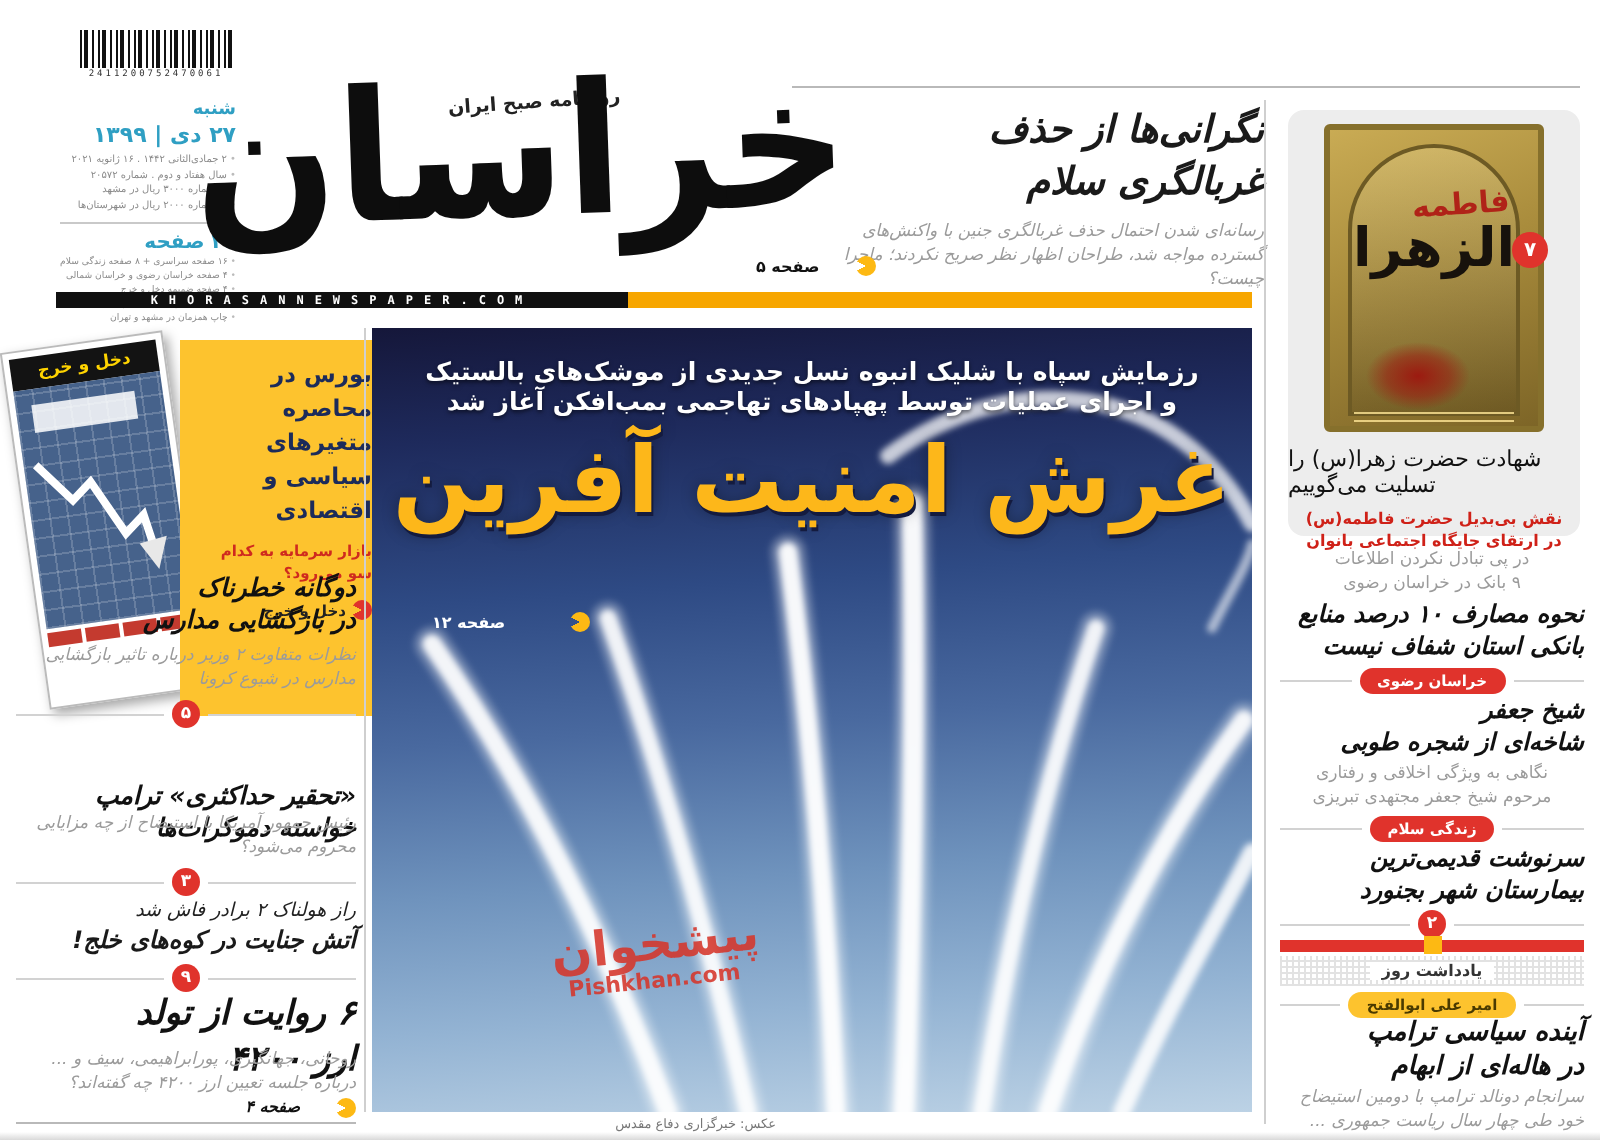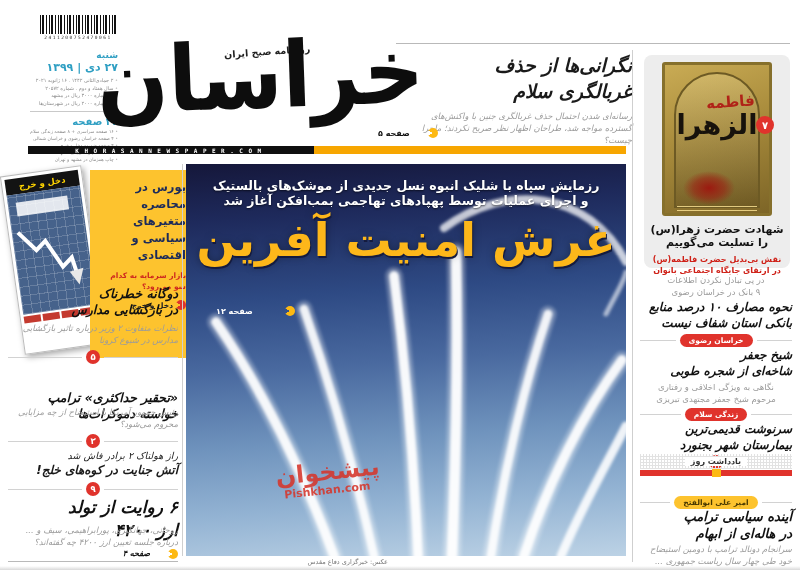--- a/index.html
+++ b/index.html
@@ -89,21 +89,21 @@
   .art{width:104px;height:148px;margin:7px auto 0;position:relative;border:3px solid #86702c;border-radius:3px;
        background:linear-gradient(160deg,#c9ab54 0%,#a98c3c 45%,#7d6527 100%);overflow:hidden;}
   .art .arch{position:absolute;left:9px;right:9px;top:7px;bottom:5px;border:2px solid #6d5a24;
        border-radius:46px 46px 0 0;background:linear-gradient(180deg,rgba(255,240,180,.25),rgba(0,0,0,.15));}
   .art .t1{position:absolute;top:28px;right:14px;font-size:15px;font-weight:bold;color:#b02318;transform:rotate(-4deg);}
   .art .t2{position:absolute;top:44px;left:0;right:0;text-align:center;font-size:27px;font-weight:bold;color:#17120c;}
   .art .splash{position:absolute;bottom:8px;left:18px;width:52px;height:34px;border-radius:50%;
        background:radial-gradient(closest-side,#9c1a10,rgba(156,26,16,.55) 60%,transparent 100%);}
   .art .cap{position:absolute;bottom:2px;left:12px;right:12px;height:8px;
        background:repeating-linear-gradient(0deg,rgba(255,230,150,.8) 0 1px,transparent 1px 4px);}
-  .condolence{font-size:11px;font-weight:bold;color:#111;text-align:center;direction:rtl;}
+  .condolence{font-size:11px;font-weight:normal;color:#111;text-align:left;direction:rtl;}
   .rednote{font-size:8px;font-weight:bold;color:#cf2118;line-height:11px;text-align:center;direction:rtl;}
   .rtitle{font-size:12px;font-weight:bold;line-height:15.5px;color:#111;}
   .rsub{font-size:8.5px;line-height:11.5px;color:#9b9b9b;}
   .redbar{height:6px;background:#e0332c;position:relative;}
   .redbar .notch{position:absolute;left:50%;top:-2px;width:9px;height:9px;margin-left:-4px;background:#fdb913;}
   .hatch{height:15px;display:flex;align-items:center;justify-content:center;
       background:repeating-linear-gradient(90deg,#e2e2e2 0 1px,transparent 1px 3px),
                  repeating-linear-gradient(0deg,#e2e2e2 0 1px,transparent 1px 3px);}
   .hatch span{background:#fff;padding:0 6px;font-size:8px;font-weight:bold;color:#333;}
   .ntitle{font-size:13px;font-weight:bold;line-height:17px;color:#111;}
@@ -318,21 +318,21 @@
   </div>
   <div class="abs row" style="left:640px;top:455px;width:152px;">
     <div class="ln"></div>
       <div class="badge">۲</div>
       <div class="ln"></div>
   </div>
 
   <div class="abs redbar" style="left:640px;top:470px;width:152px;">
     <div class="notch"></div>
   </div>
-  <div class="abs hatch" style="left:640px;top:454px;width:152px;">
+  <div class="abs hatch" style="left:640px;top:478px;width:152px;">
     <span>یادداشت روز</span>
   </div>
   <div class="abs row" style="left:640px;top:496px;width:152px;">
     <div class="ln"></div>
       <div class="yellowtag">امیر علی ابوالفتح</div>
       <div class="ln"></div>
   </div>
   <div class="abs rtl right ntitle" style="left:640px;top:508px;width:152px;">
     <div>آینده سیاسی ترامپ</div>
     <div>در هاله‌ای از ابهام</div>

